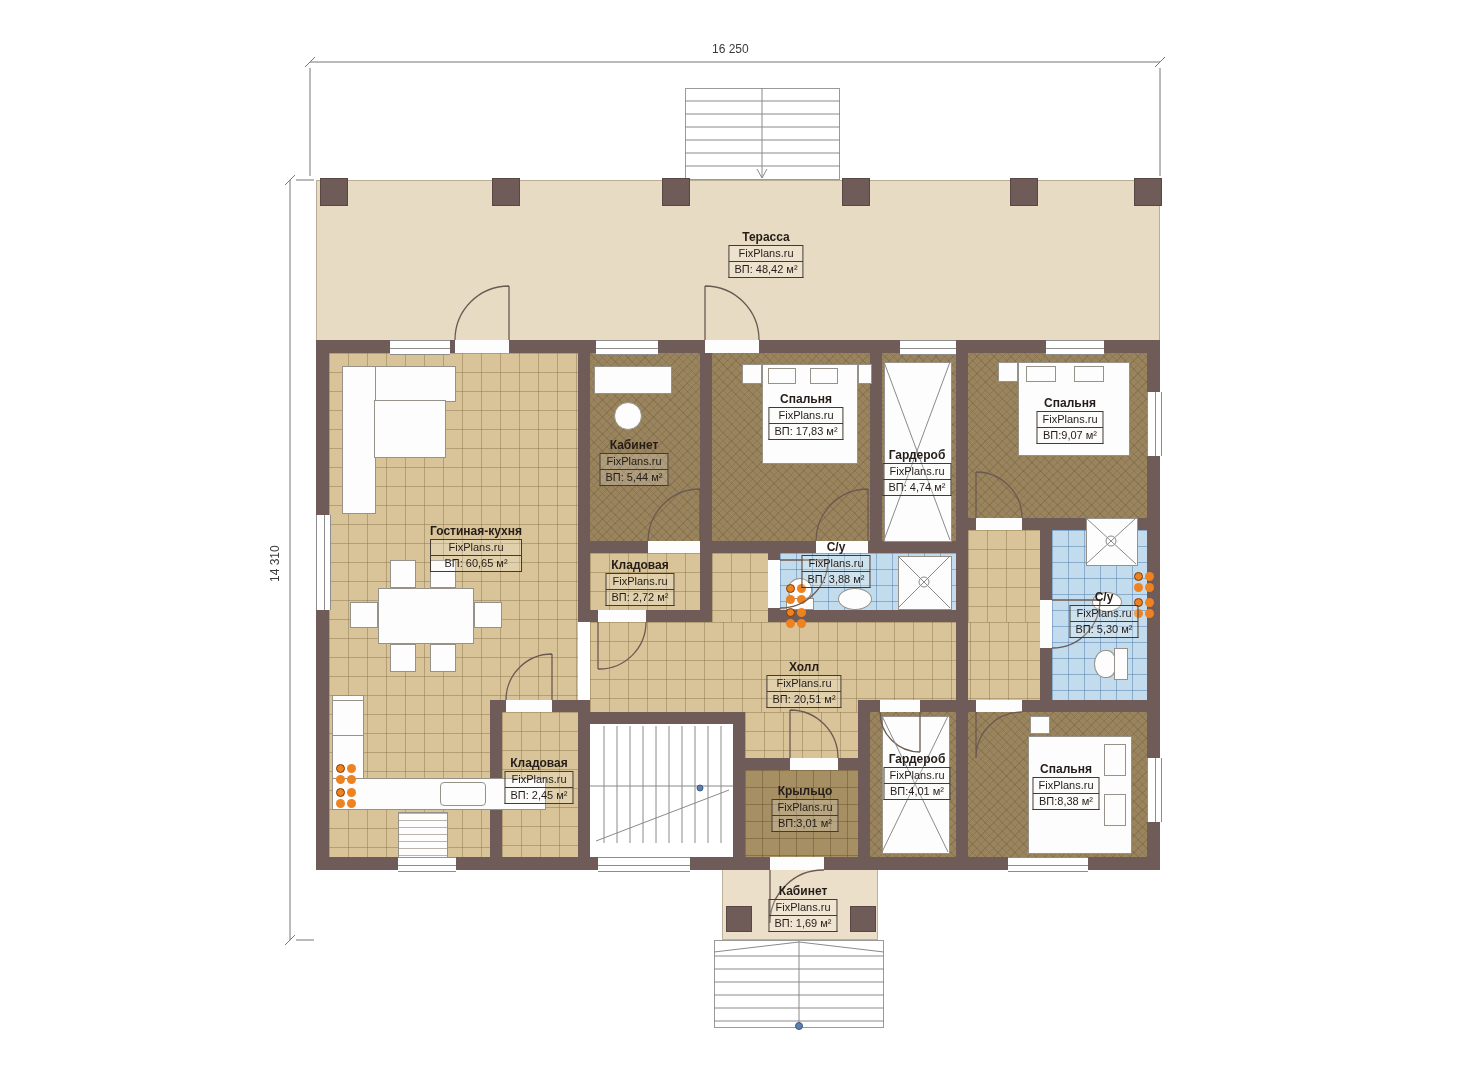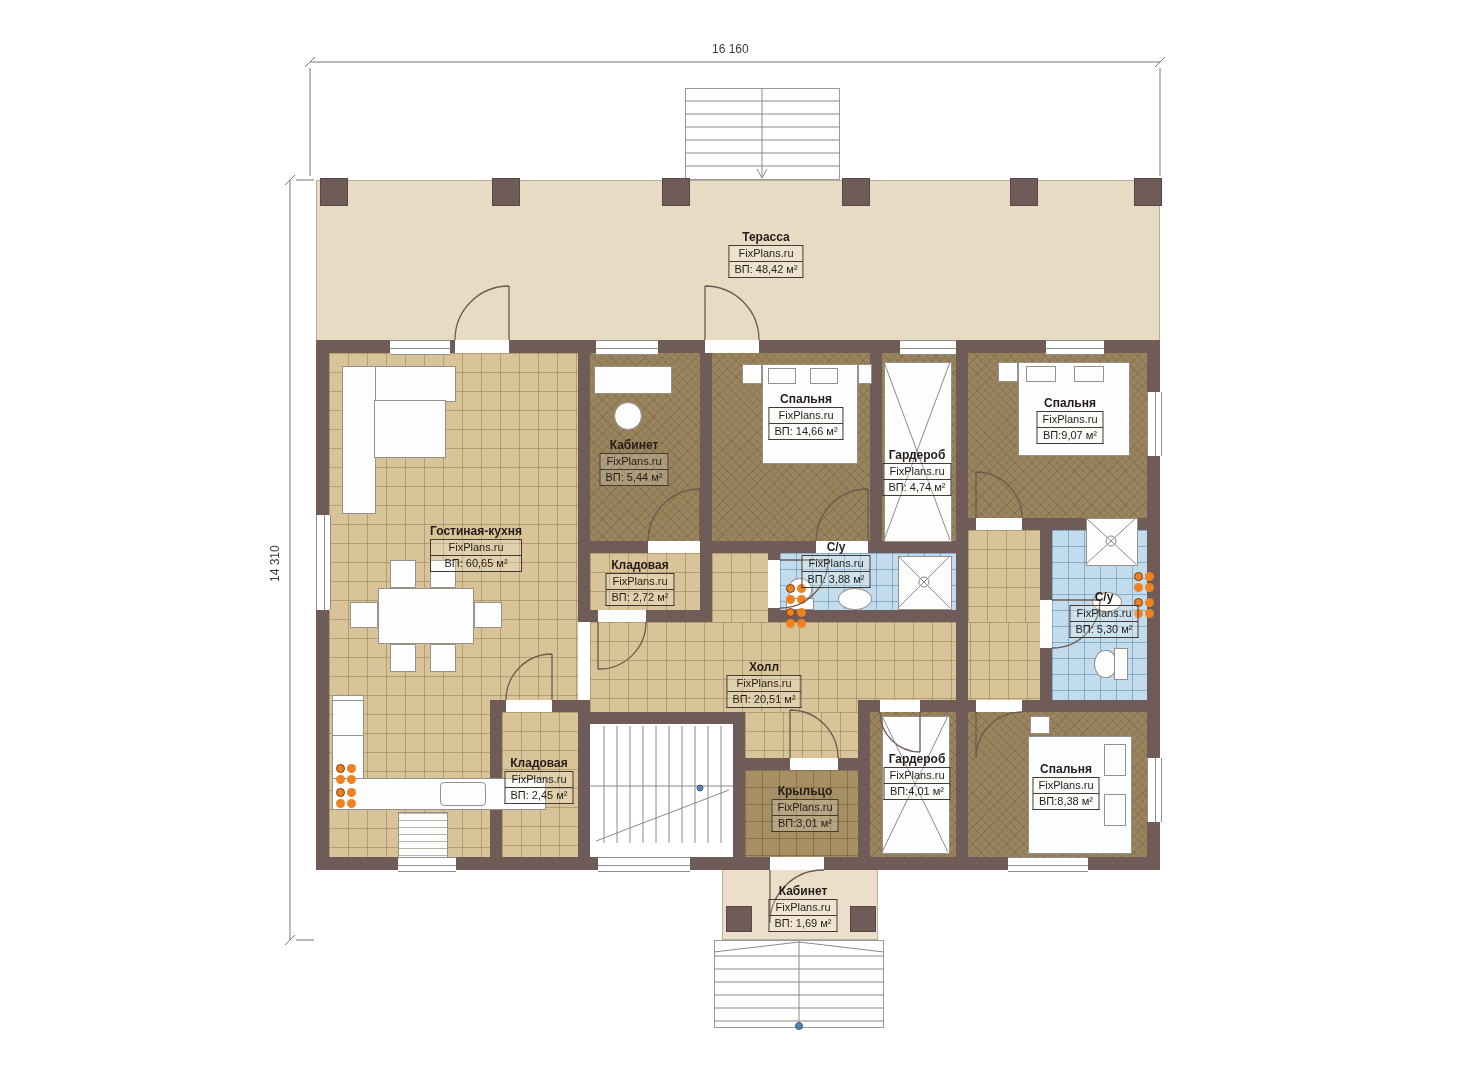--- a/index.html
+++ b/index.html
@@ -50,21 +50,21 @@
   
   .dim{position:absolute;color:#3a3a3a;font-size:12px;z-index:30;white-space:nowrap;}
   .vdim{transform:rotate(-90deg);transform-origin:left top;}
   svg.lines{position:absolute;left:0;top:0;z-index:20;pointer-events:none;}
 </style>
 </head>
 <body>
 
 <div class="plan">
 
-  <div class="dim" style="left:712px;top:42px;">16 160</div>
+  <div class="dim" style="left:712px;top:42px;">16 250</div>
   <div class="dim vdim" style="left:268px;top:582px;">14 310</div>
 
   <div class="abs terr" style="left:316px;top:180px;width:844px;height:160px;"></div>
   <div class="pillar" style="left:320px;top:178px;width:26px;height:26px;"></div>
   <div class="pillar" style="left:492px;top:178px;width:26px;height:26px;"></div>
   <div class="pillar" style="left:662px;top:178px;width:26px;height:26px;"></div>
   <div class="pillar" style="left:842px;top:178px;width:26px;height:26px;"></div>
   <div class="pillar" style="left:1010px;top:178px;width:26px;height:26px;"></div>
   <div class="pillar" style="left:1134px;top:178px;width:26px;height:26px;"></div>
 
@@ -260,21 +260,21 @@
     <div class="bx">ВП: 60,65 м²</div>
   </div>
   <div class="lbl" style="left:634px;top:438px;">
     <div class="nm">Кабинет</div>
     <div class="bx">FixPlans.ru</div>
     <div class="bx">ВП: 5,44 м²</div>
   </div>
   <div class="lbl" style="left:806px;top:392px;">
     <div class="nm">Спальня</div>
     <div class="bx">FixPlans.ru</div>
-    <div class="bx">ВП: 14,66 м²</div>
+    <div class="bx">ВП: 17,83 м²</div>
   </div>
   <div class="lbl" style="left:917px;top:448px;">
     <div class="nm">Гардероб</div>
     <div class="bx">FixPlans.ru</div>
     <div class="bx">ВП: 4,74 м²</div>
   </div>
   <div class="lbl" style="left:1070px;top:396px;">
     <div class="nm">Спальня</div>
     <div class="bx">FixPlans.ru</div>
     <div class="bx">ВП:9,07 м²</div>
@@ -287,21 +287,21 @@
   <div class="lbl" style="left:836px;top:540px;">
     <div class="nm">С/у</div>
     <div class="bx">FixPlans.ru</div>
     <div class="bx">ВП: 3,88 м²</div>
   </div>
   <div class="lbl" style="left:1104px;top:590px;">
     <div class="nm">С/у</div>
     <div class="bx">FixPlans.ru</div>
     <div class="bx">ВП: 5,30 м²</div>
   </div>
-  <div class="lbl" style="left:764px;top:660px;">
+  <div class="lbl" style="left:804px;top:660px;">
     <div class="nm">Холл</div>
     <div class="bx">FixPlans.ru</div>
     <div class="bx">ВП: 20,51 м²</div>
   </div>
   <div class="lbl" style="left:539px;top:756px;">
     <div class="nm">Кладовая</div>
     <div class="bx">FixPlans.ru</div>
     <div class="bx">ВП: 2,45 м²</div>
   </div>
   <div class="lbl" style="left:805px;top:784px;">

